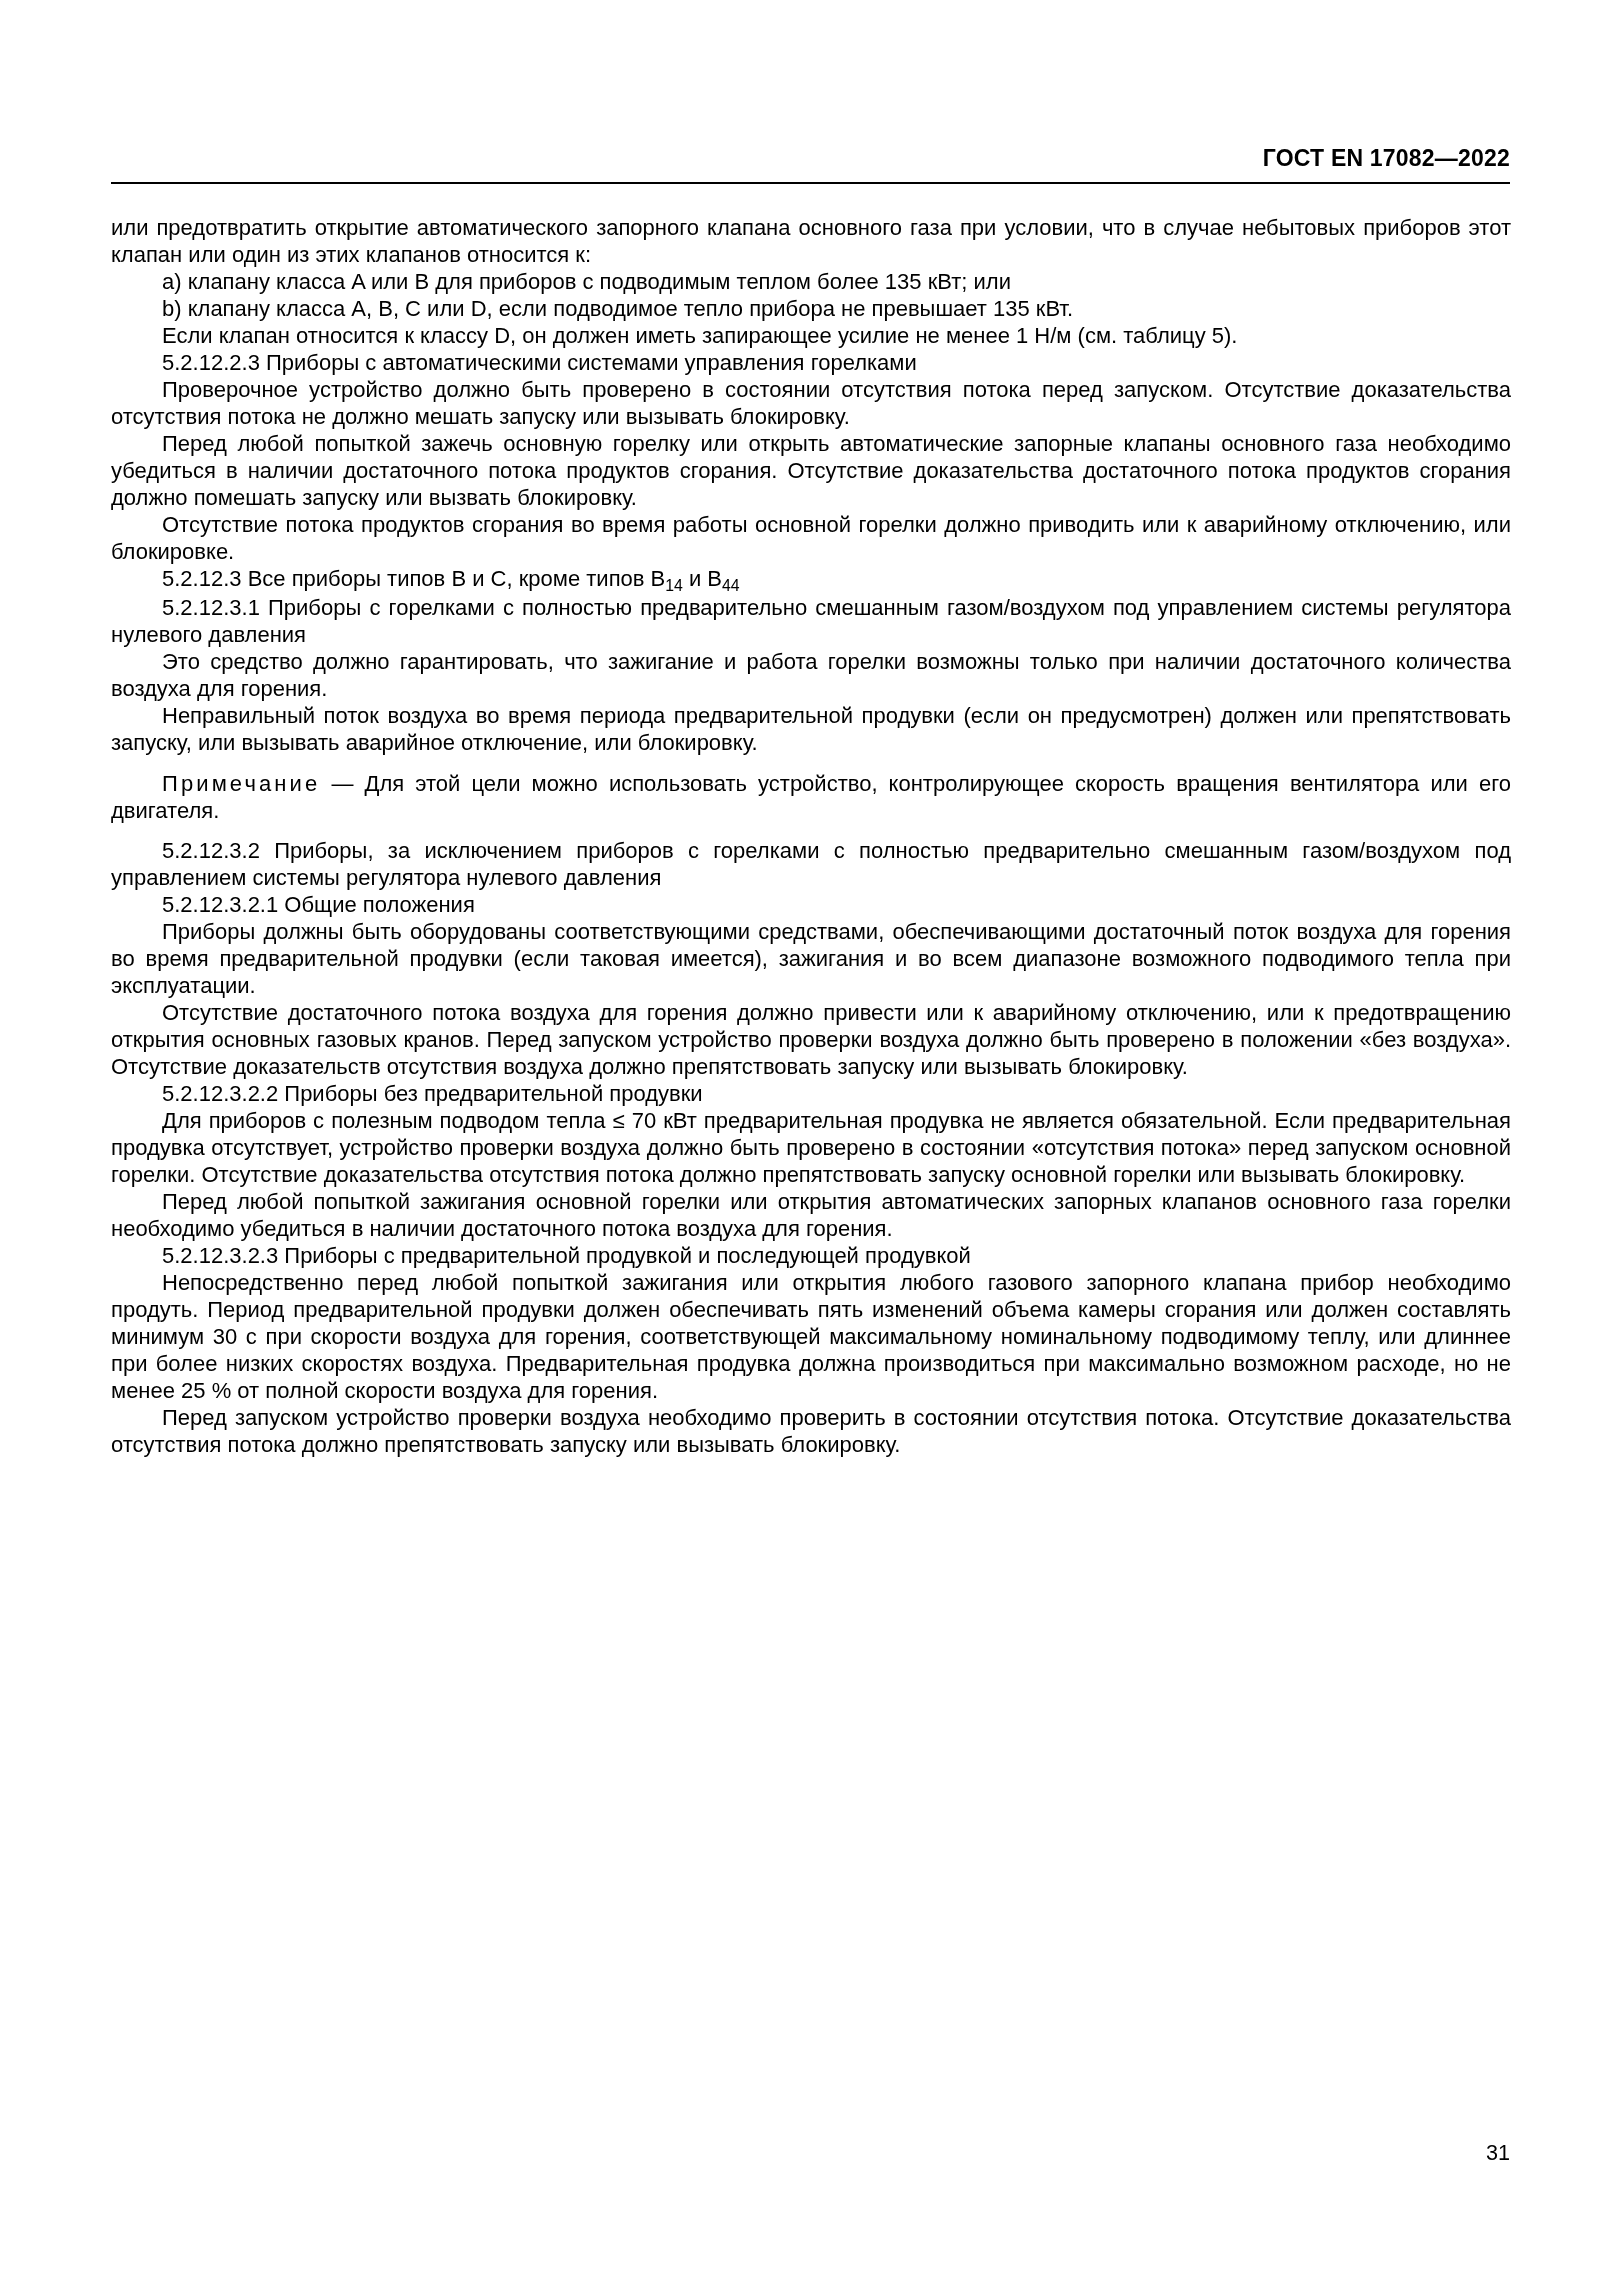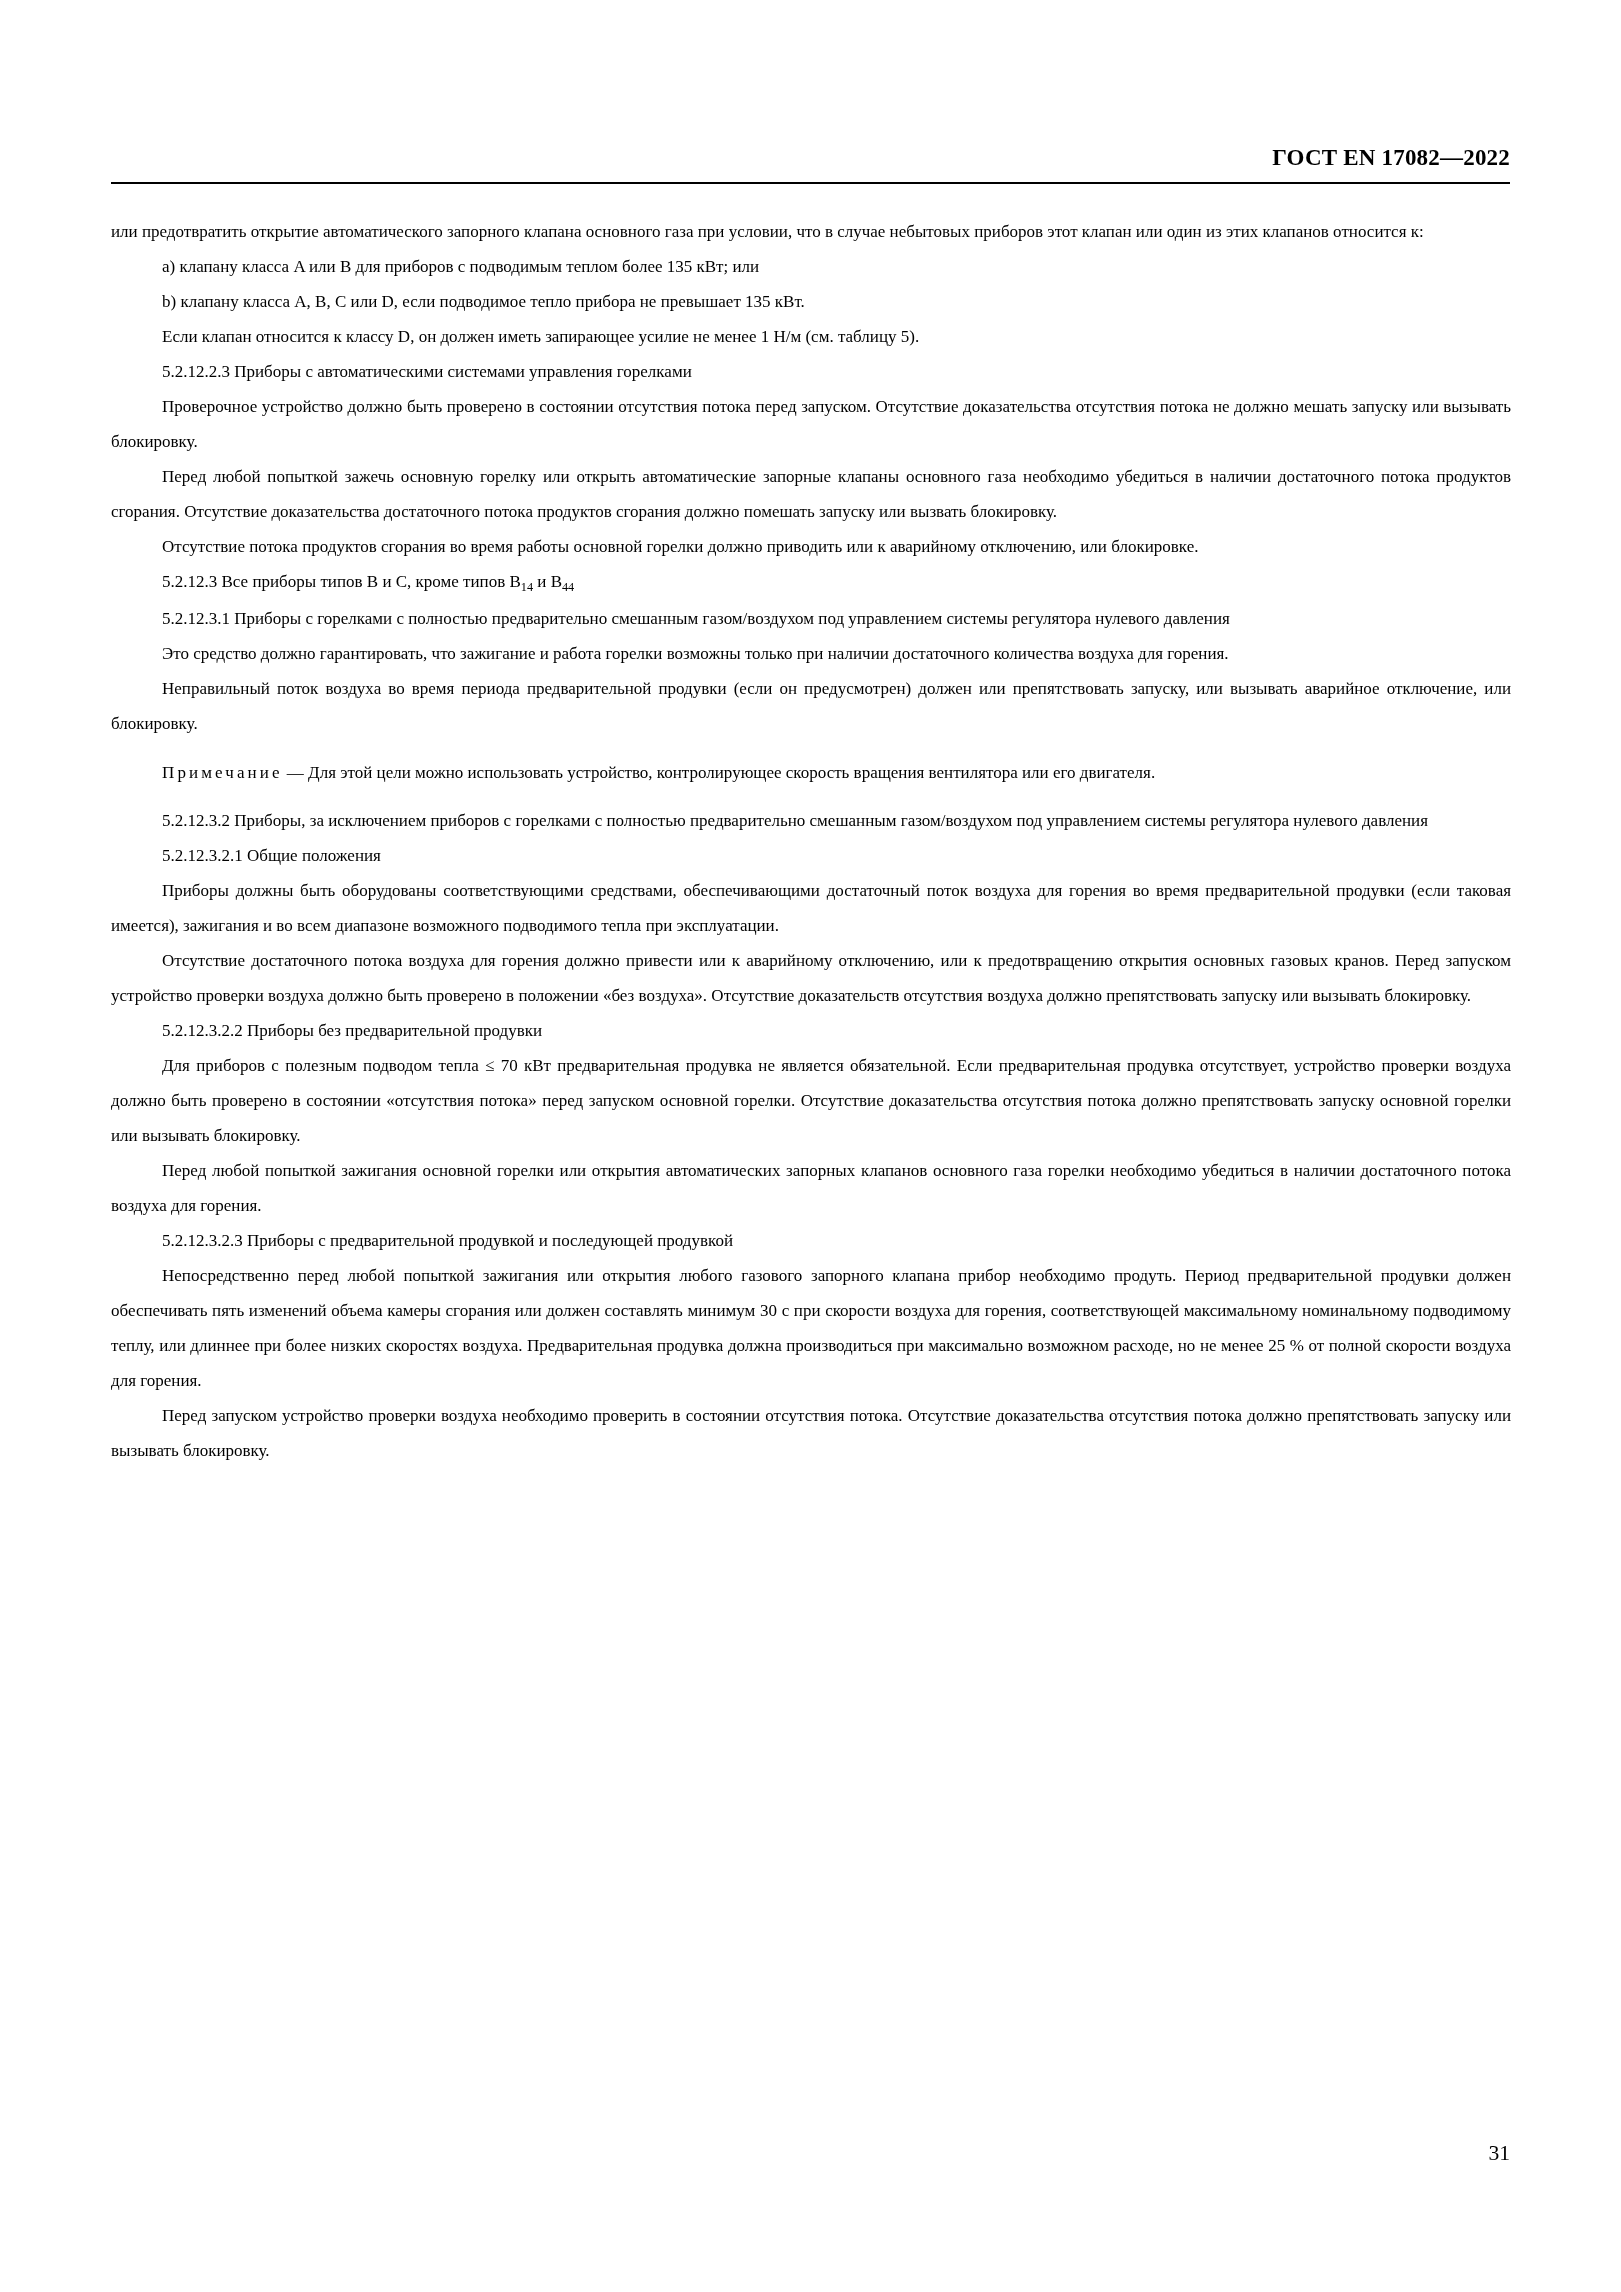--- a/index.html
+++ b/index.html
@@ -13,21 +13,20 @@
     font-family: "Liberation Sans", sans-serif;
     color: #000000;
     position: relative;
   }
   .page {
     position: relative;
     width: 1621px;
     height: 2293px;
     box-sizing: border-box;
     padding: 0;
-    font-family: Liberation Serif, serif;
   }
   .header {
     position: absolute;
     top: 145px;
     right: 111px;
     font-size: 23px;
     font-weight: bold;
     letter-spacing: 0.2px;
     white-space: nowrap;
   }
@@ -37,22 +36,22 @@
     left: 111px;
     right: 111px;
     height: 2px;
     background: #000000;
   }
   .content {
     position: absolute;
     top: 214px;
     left: 111px;
     width: 1400px;
-    font-size: 17px;
-    line-height: 35px;
+    font-size: 22px;
+    line-height: 27px;
     text-align: justify;
     text-justify: inter-word;
     hyphens: manual;
   }
   p {
     margin: 0;
   }
   p.ind {
     text-indent: 51px;
   }

